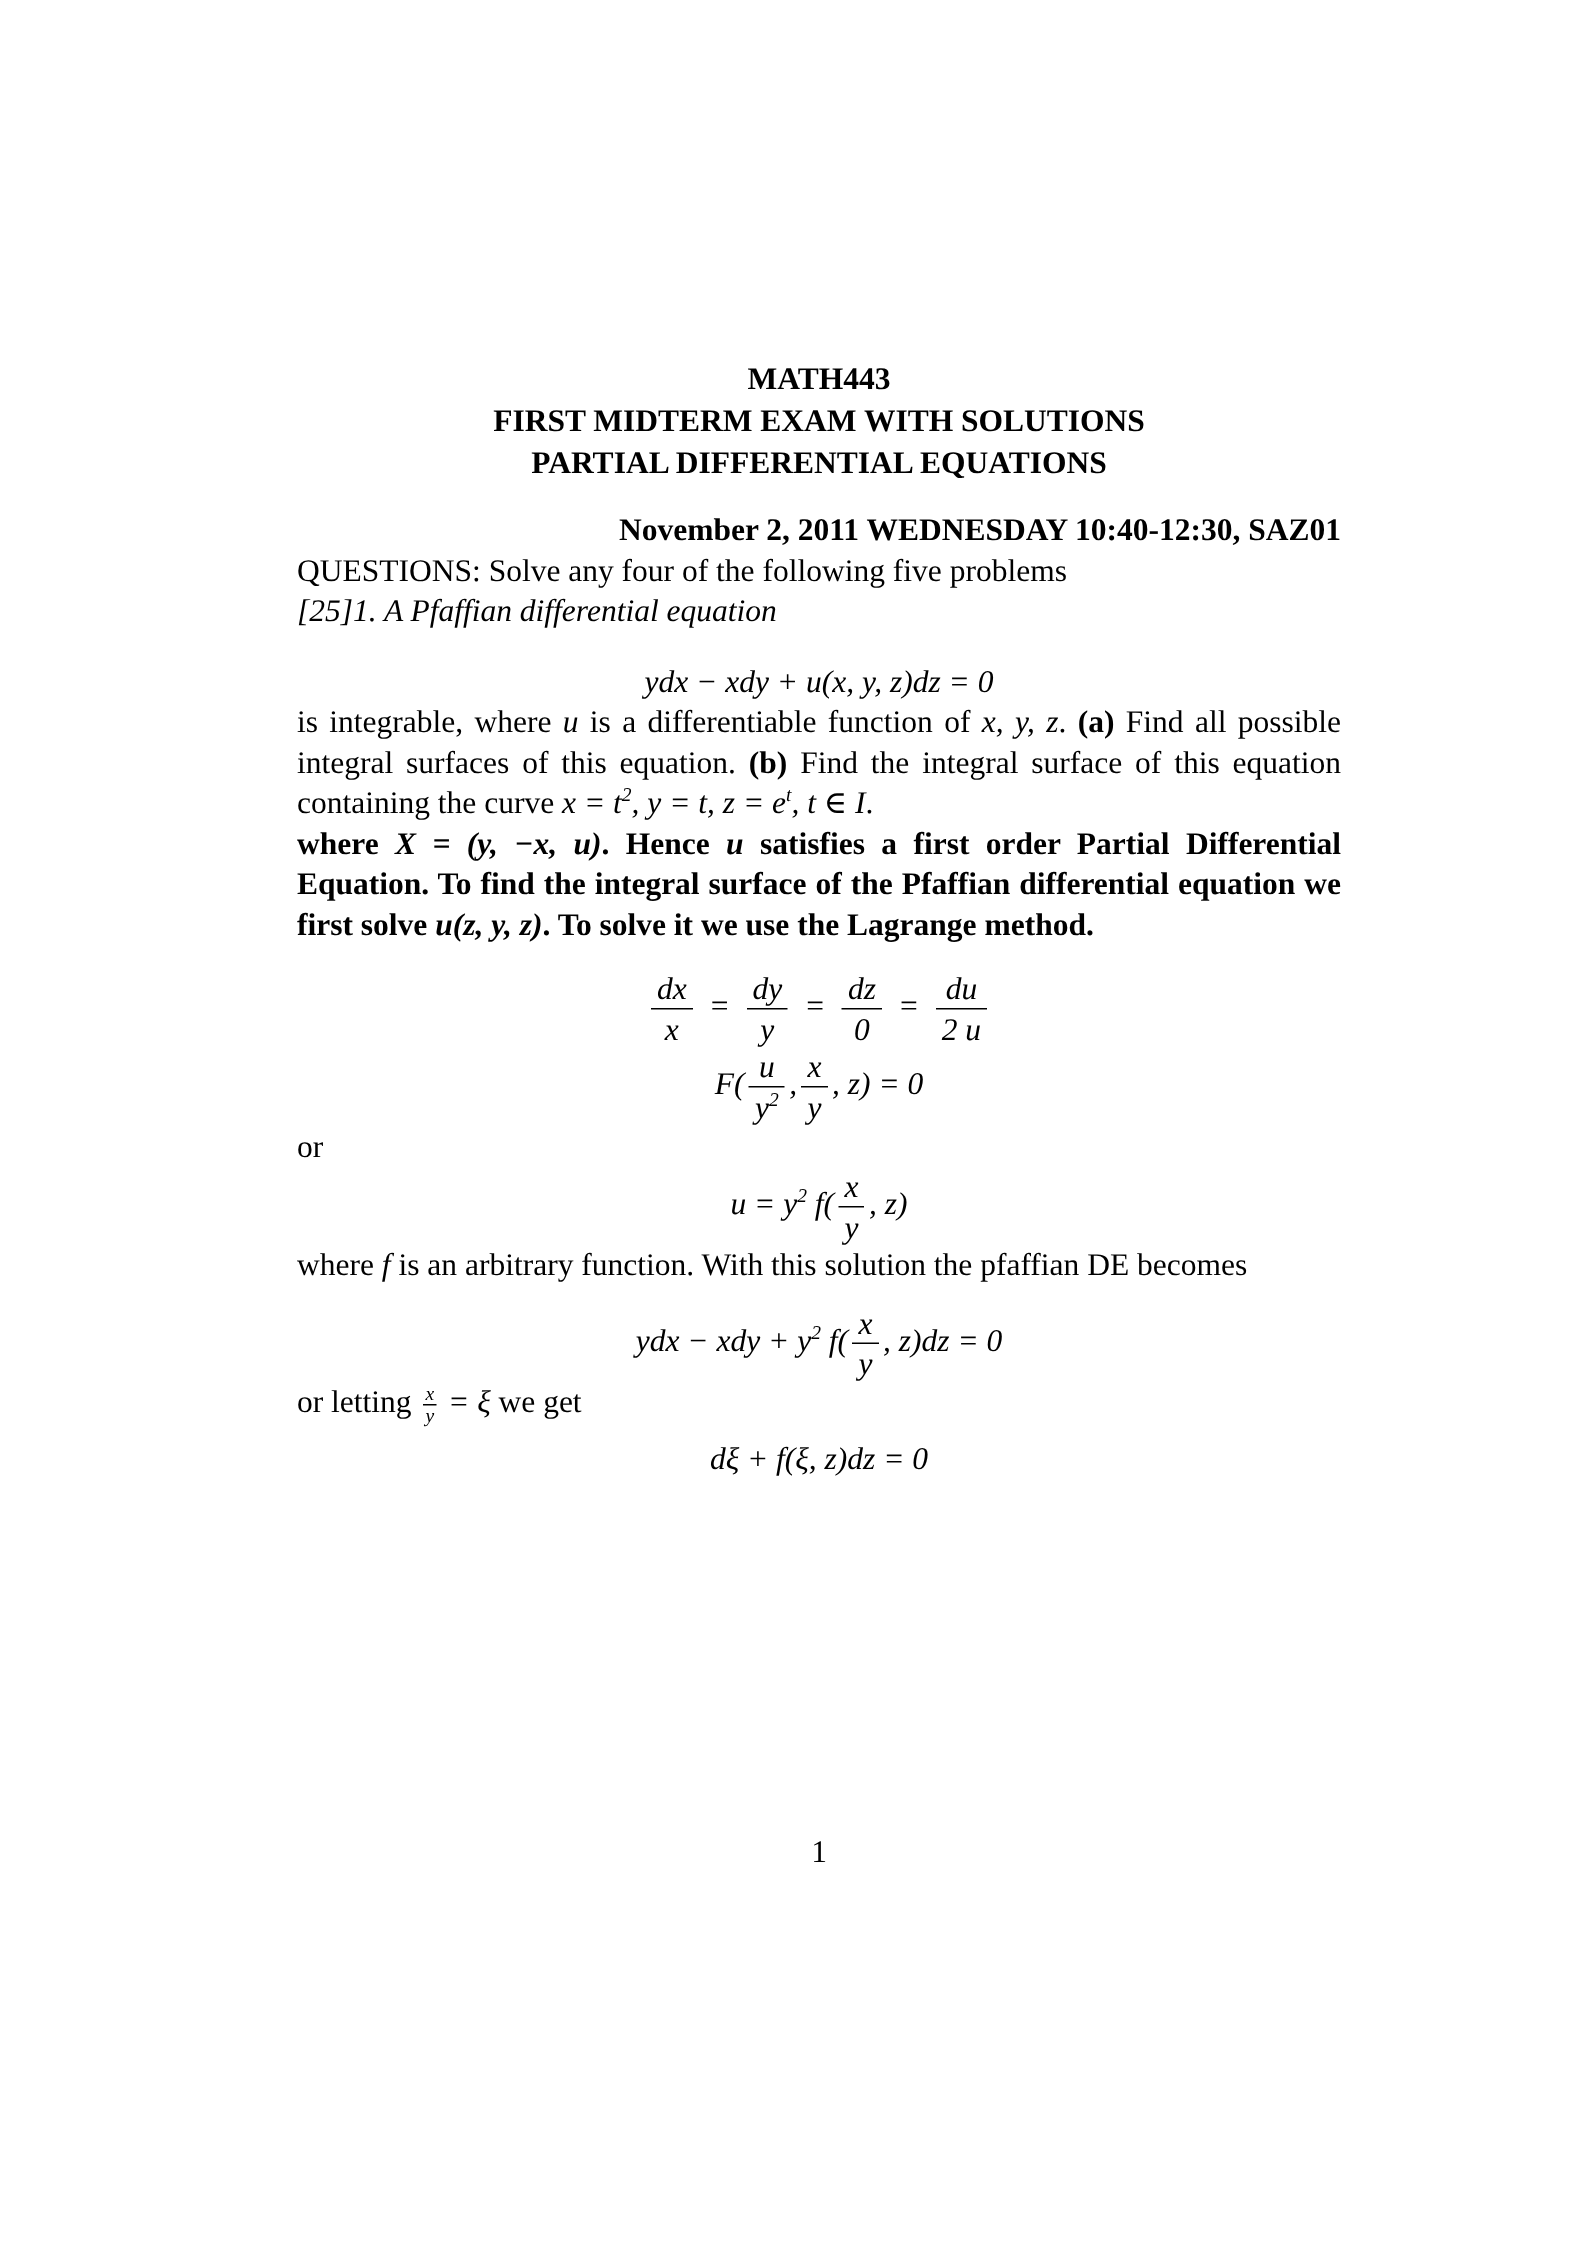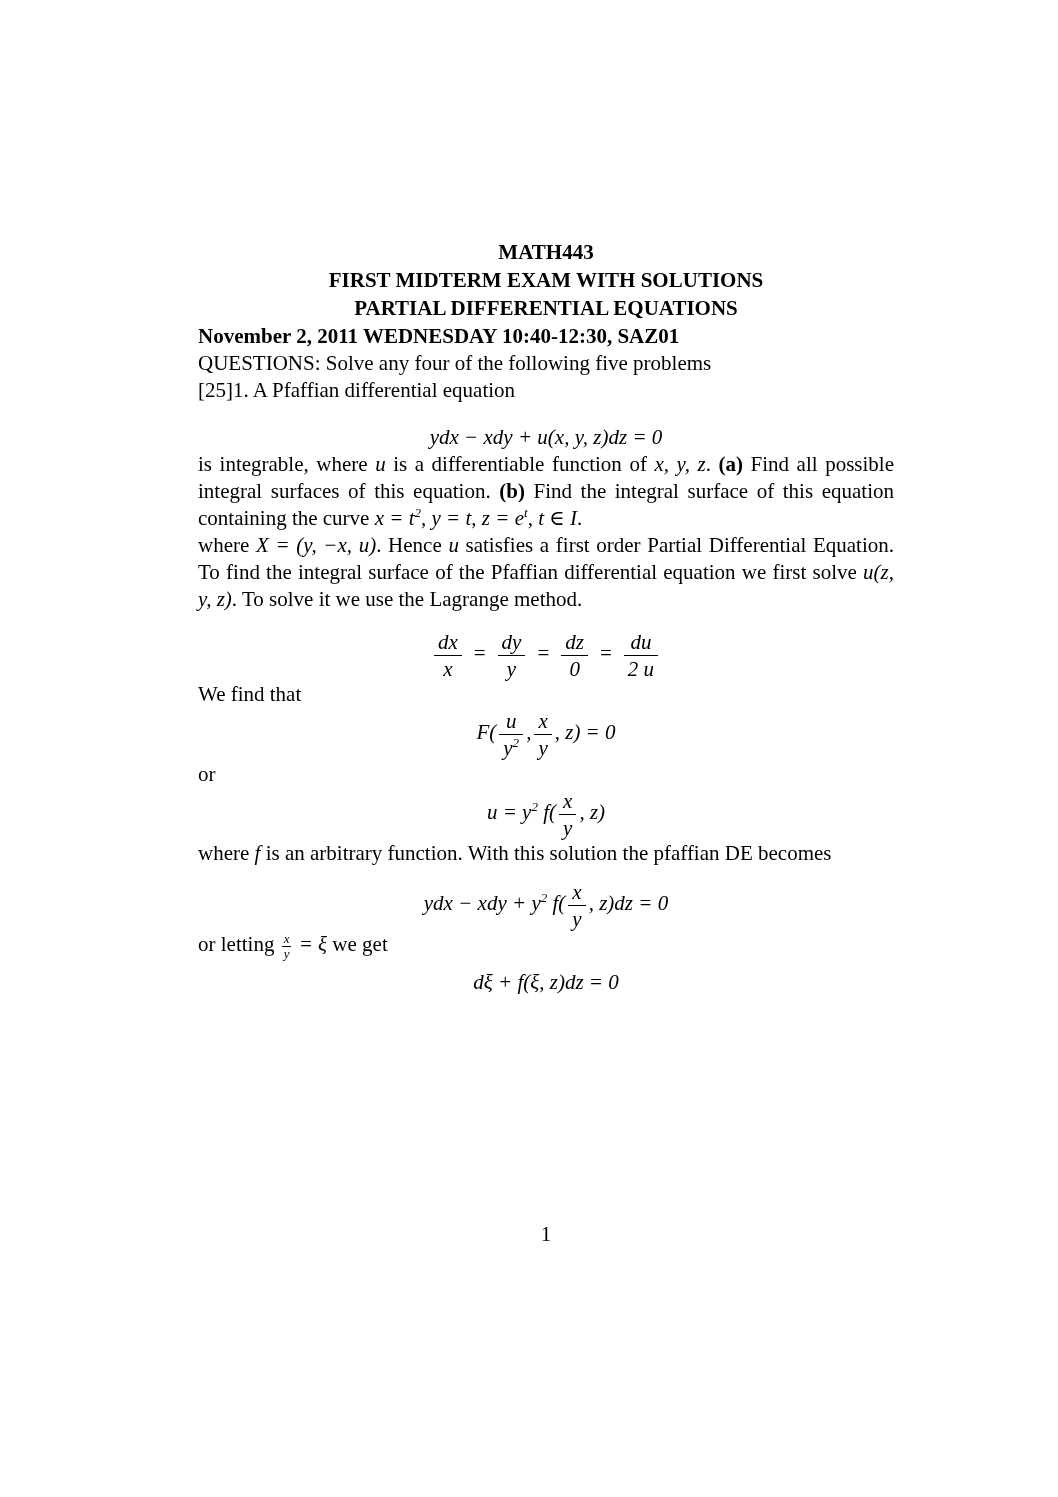--- a/index.html
+++ b/index.html
@@ -13,21 +13,21 @@
     font-size: 21px;
     overflow: hidden;
     box-sizing: border-box;
   }
   .content {
     margin-left: 198px;
     width: 696px;
     padding-top: 238px;
   }
   .title-block { text-align: center; font-weight: 700; line-height: 28px; }
-  .date-line  { text-align: left; font-weight: 700; line-height: 28px; }
+  .date-line  { text-align: right; font-weight: 700; line-height: 28px; margin-top: 17px; }
 
   p.body { margin: 0; line-height: 27px; text-align: justify; }
   p.left { text-align: left; }
 
   .bf { font-weight: 700; }
   .it { font-style: italic; }
 
   sup { font-size: 0.62em; line-height: 0; }
   sub { font-size: 0.62em; line-height: 0; }
   .it sup, sup.it, sub.it { font-style: italic; }
@@ -55,26 +55,26 @@
     text-align: center;
     font-size: 13px;
     font-style: italic;
     margin: 0 2px;
     line-height: 1.1;
   }
   .sfrac .num { display: block; padding: 0 2px; }
   .sfrac .den { display: block; border-top: 1px solid #000; padding: 0 2px; }
 
   .mt-instr { margin-top: 37px; }
-  .mt-prob  { margin-top: 15px; }
+  .mt-prob  { margin-top: 15px; font-style: italic; }
   .eq1      { margin-top: 19px; }
   .mt-p3    { margin-top: 15px; }
   .mt-sol   { margin-top: 19px; }
   .eq2      { margin-top: 21px; }
-  .mt-p5    { margin-top: 14px; }
+  .mt-p5    { margin-top: 14px; font-weight: bold; }
   .eq3      { margin-top: 17px; }
   .mt-find  { margin-top: 3px; }
   .eq4      { margin-top: 1px; }
   .mt-or    { margin-top: 3px; }
   .eq5      { margin-top: 1px; }
   .mt-p8    { margin-top: 13px; }
   .eq6      { margin-top: 13px; }
   .mt-p9    { margin-top: 15px; }
   .eq7      { margin-top: 7px; }
 
@@ -106,21 +106,20 @@
     <div class="equation eq1">ydx − xdy + u(x, y, z)dz = 0</div>
 
     <p class="body mt-p3"><span>is integrable, where </span><span class="it">u</span><span> is a differentiable function of </span><span class="it">x, y, z</span><span>. </span><span class="bf">(a)</span><span> Find all possible integral surfaces of this equation. </span><span class="bf">(b)</span><span> Find the integral surface of this equation containing the curve </span><span class="it">x = t</span><sup class="it">2</sup><span class="it">, y = t, z = e</span><sup class="it">t</sup><span class="it">, t ∈ I</span><span>.</span></p>
 
 
 
     <p class="body mt-p5"><span>where </span><span class="it">X = (y, −x, u)</span><span>. Hence </span><span class="it">u</span><span> satisfies a first order Partial Differential Equation. To find the integral surface of the Pfaffian differential equation we first solve </span><span class="it">u(z, y, z)</span><span>. To solve it we use the Lagrange method.</span></p>
 
     <div class="equation eq3"><span class="frac"><span class="num">dx</span><span class="den">x</span></span><span class="eqsign">=</span><span class="frac"><span class="num">dy</span><span class="den">y</span></span><span class="eqsign">=</span><span class="frac"><span class="num">dz</span><span class="den">0</span></span><span class="eqsign">=</span><span class="frac"><span class="num">du</span><span class="den">2 u</span></span></div>
 
-    <p class="body left mt-find">We find that</p>
 
     <div class="equation eq4"><span>F(</span><span class="frac"><span class="num">u</span><span class="den"><span>y</span><sup>2</sup></span></span><span>,</span><span class="frac"><span class="num">x</span><span class="den">y</span></span><span>, z) = 0</span></div>
 
     <p class="body left mt-or">or</p>
 
     <div class="equation eq5"><span>u = y</span><sup>2</sup><span> f(</span><span class="frac"><span class="num">x</span><span class="den">y</span></span><span>, z)</span></div>
 
     <p class="body left mt-p8"><span>where </span><span class="it">f</span><span> is an arbitrary function. With this solution the pfaffian DE becomes</span></p>
 
     <div class="equation eq6"><span>ydx − xdy + y</span><sup>2</sup><span> f(</span><span class="frac"><span class="num">x</span><span class="den">y</span></span><span>, z)dz = 0</span></div>

